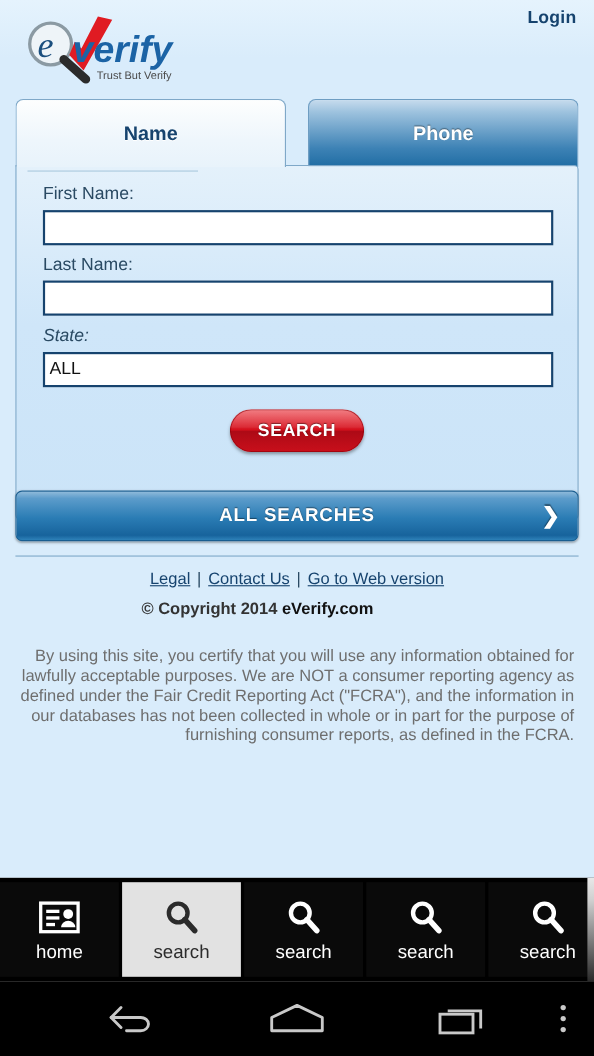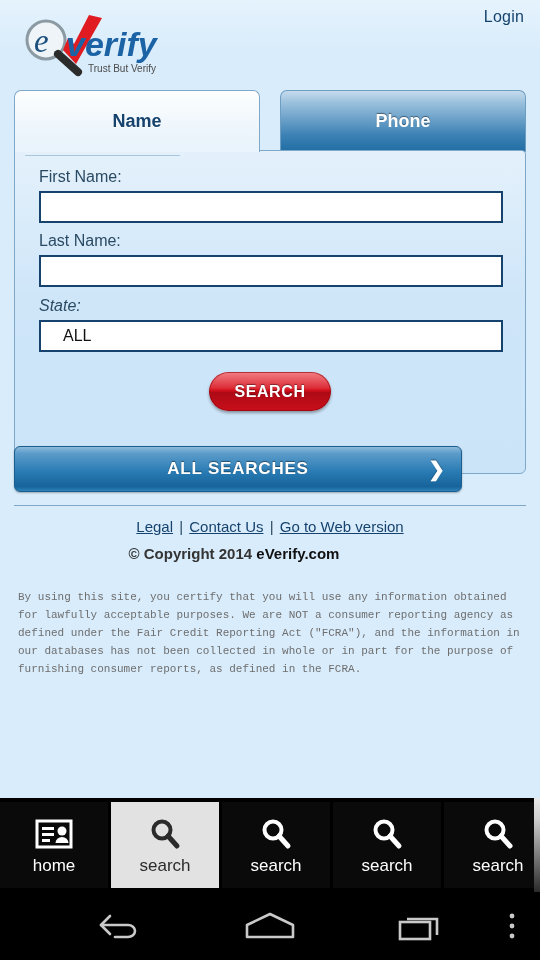--- a/index.html
+++ b/index.html
@@ -37,21 +37,21 @@
     position: relative;
     height: 88px;
     background: linear-gradient(180deg, #e5f3fd 0%, #d9ecfb 60%);
   }
 
   #login-link {
     position: absolute;
     right: 16px;
     top: 8px;
     font-size: 16px;
-    font-weight: normal;
+    font-weight: bold;
     color: #16436e;
     text-decoration: none;
     letter-spacing: .2px;
   }
 
   
   #logo {
     position: absolute;
     left: 16px;
     top: 12px;
@@ -130,21 +130,21 @@
   .field-input {
     position: absolute;
     left: 24px;
     width: 464px;
     height: 32px;
     background: #ffffff;
     border: 2px solid #16436e;
     font-family: "Liberation Sans", sans-serif;
     font-size: 16px;
     color: #111111;
-    padding: 0 22px;
+    padding: 0 4px;
     border-radius: 0;
   }
 
   #label-first  { top: 17px; }
   #input-first  { top: 40px; }
   #label-last   { top: 81px; }
   #input-last   { top: 104px; }
   #label-state  { top: 146px; font-style: italic; }
   #select-state { top: 169px; }
 
@@ -176,21 +176,21 @@
     letter-spacing: .6px;
     text-shadow: 0 -1px 1px rgba(0,0,0,.45);
     cursor: pointer;
   }
 
   
   #all-searches {
     position: absolute;
     left: 14px;
     top: 446px;
-    width: 448px;
+    width: 512px;
     height: 46px;
     border-radius: 6px;
     border: 1px solid #1a5e90;
     background: linear-gradient(180deg, #8fbada 0%, #5c9ccb 14%, #2a7cb4 55%, #17639c 90%, #2e82b9 100%);
     box-shadow: 0 1px 2px rgba(0,0,0,.3);
     display: flex;
     align-items: center;
     justify-content: center;
     cursor: pointer;
   }
@@ -253,25 +253,24 @@
     font-weight: bold;
   }
 
   #copyright b { color: #111111; }
 
   #disclaimer {
     position: absolute;
     left: 18px;
     top: 588px;
     width: 504px;
-    text-align: left;
-    font-size: 11px;
+    text-align: right;
+    font-size: 15px;
     line-height: 18px;
     color: #6e6e6e;
-    font-family: Liberation Mono, monospace;
   }
 
   
   #tabbar {
     position: absolute;
     left: 0;
     top: 798px;
     width: 540px;
     height: 94px;
     background: #000000;

